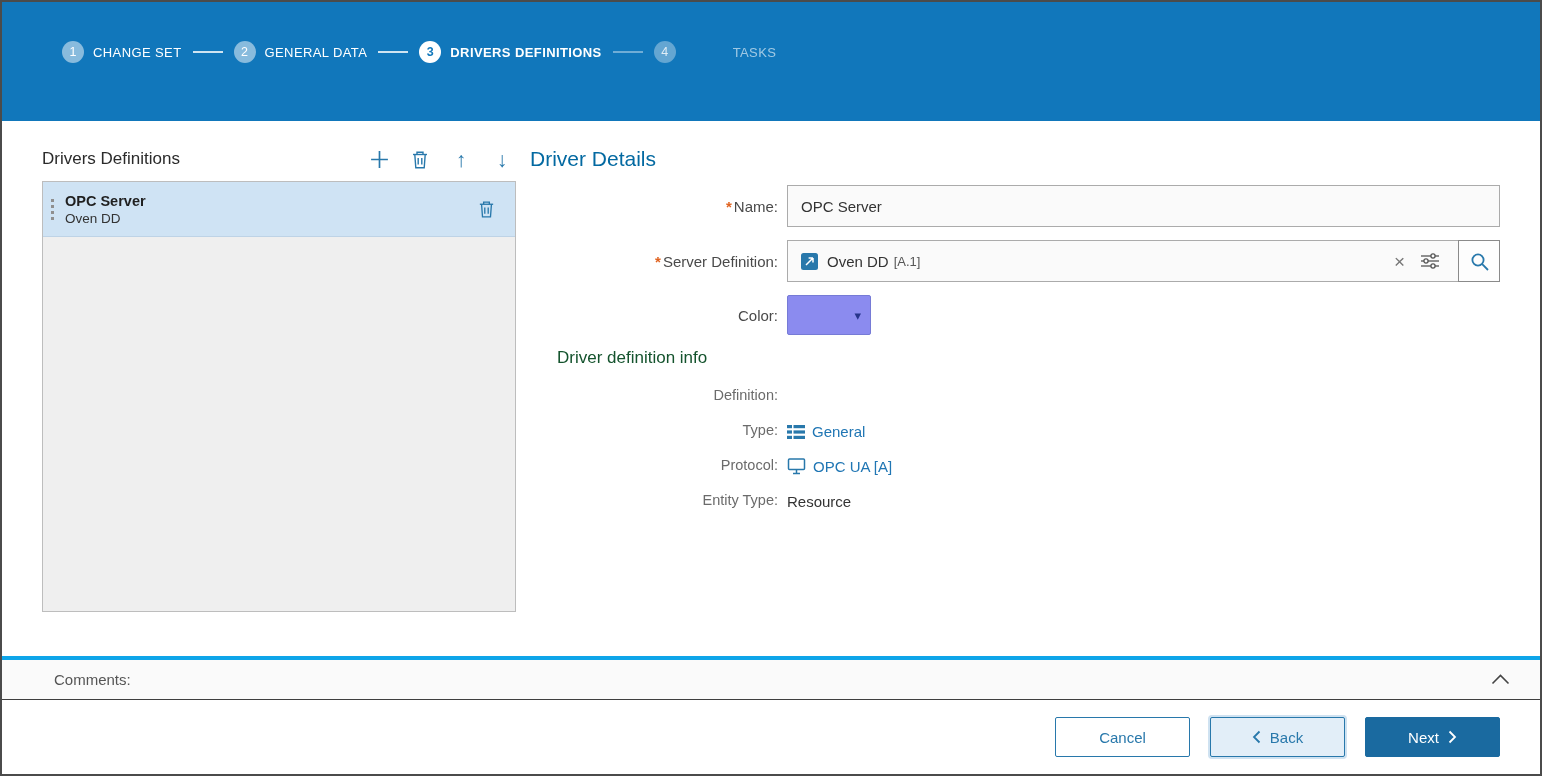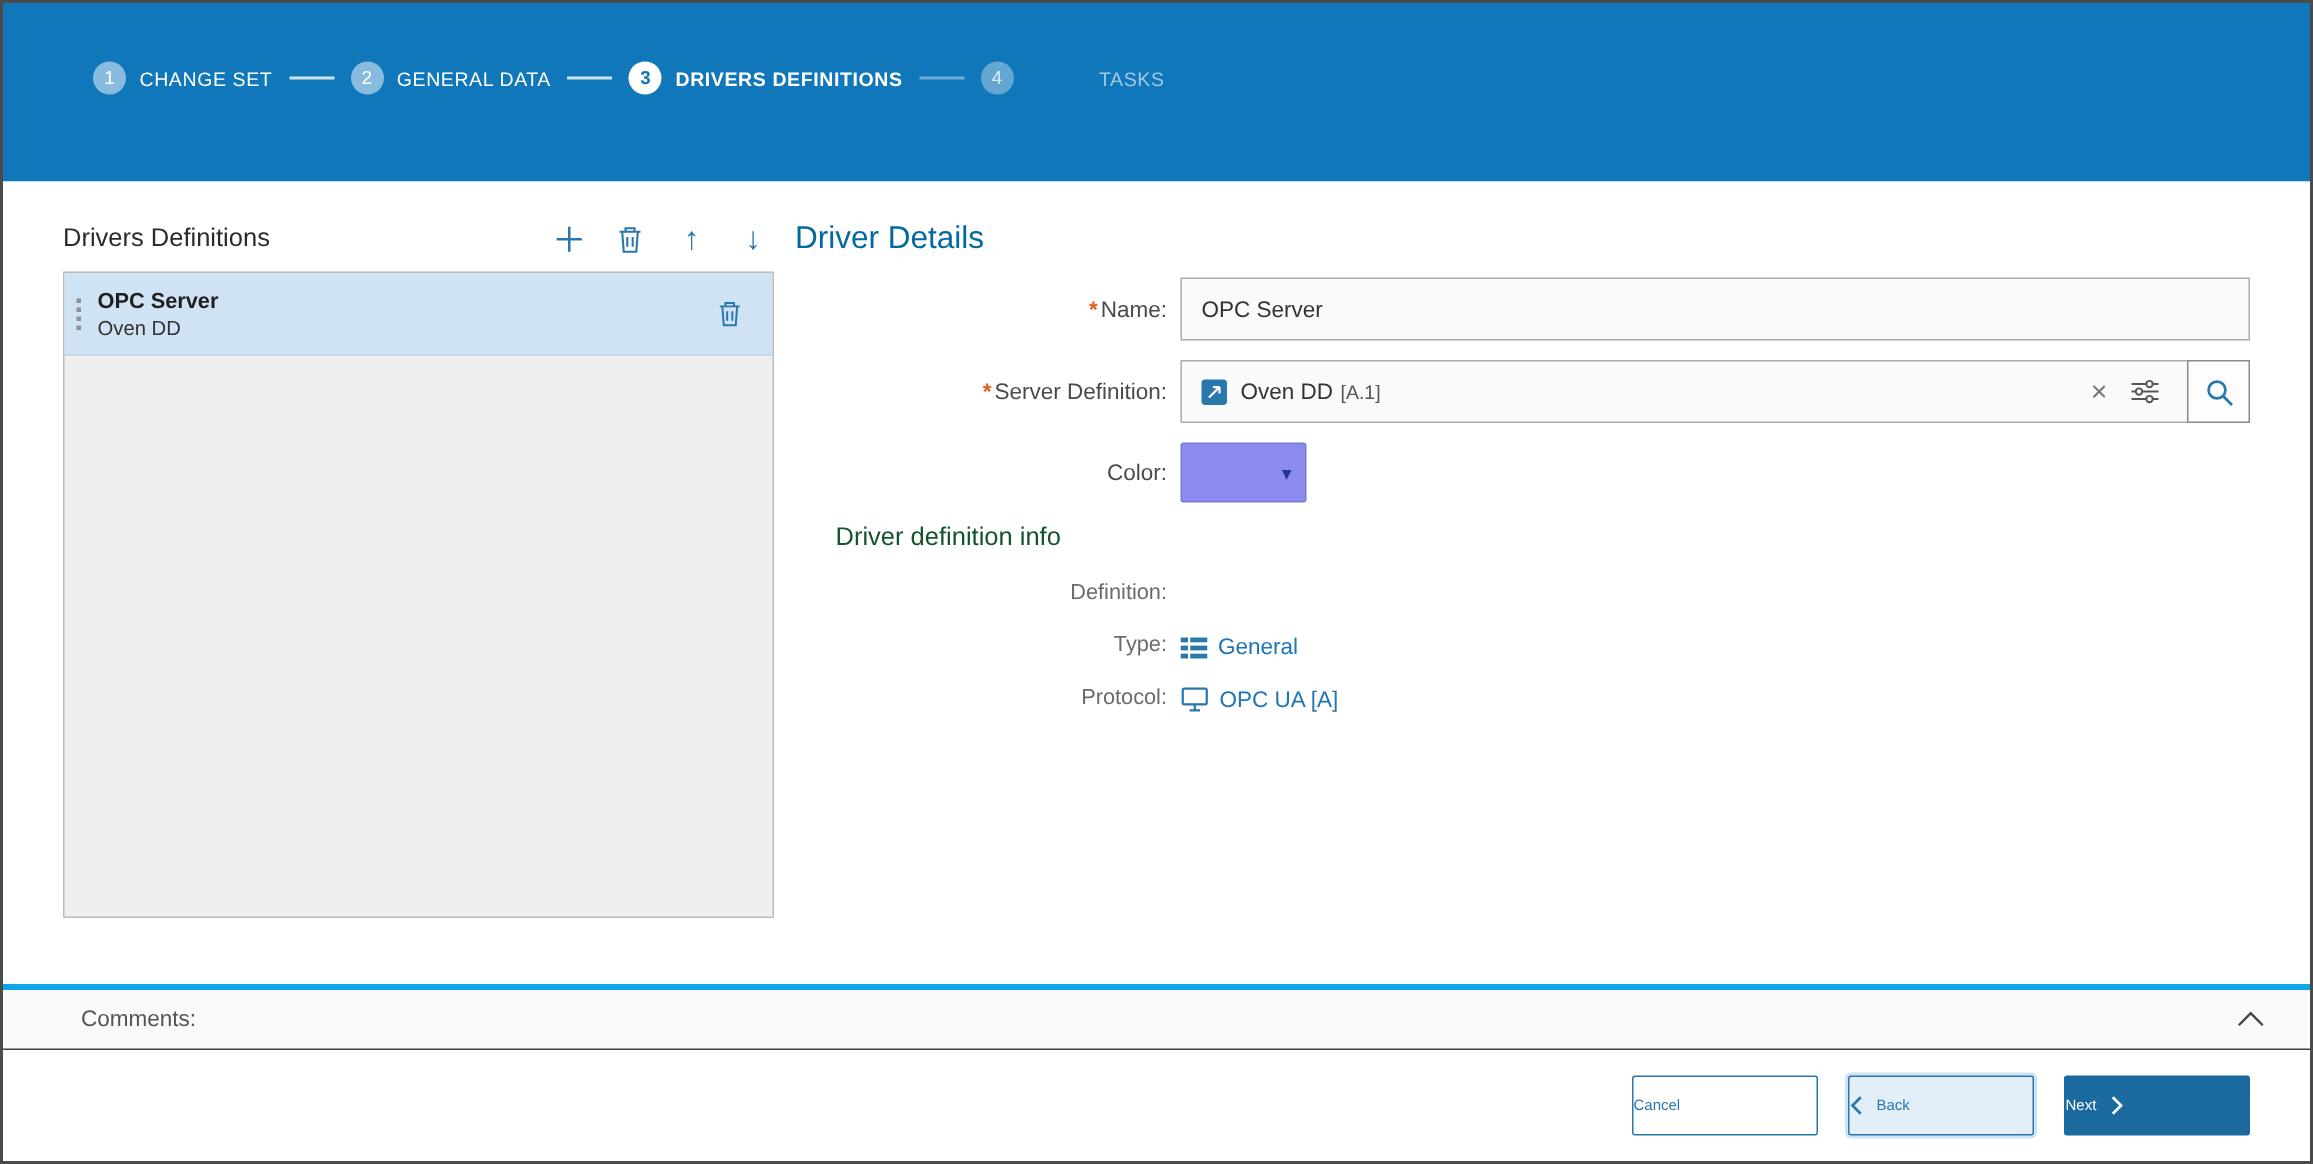--- a/index.html
+++ b/index.html
@@ -87,22 +87,22 @@
   .comments { flex:0 0 44px; background:#fafafa; border-top:4px solid #0ea5e9;
               border-bottom:1px solid #3f3f3f; display:flex; align-items:center;
               padding:0 26px 0 52px; }
   .comments-label { font-size:15px; color:#555; }
   .collapse { margin-left:auto; background:none; border:none; cursor:pointer; display:flex;
               align-items:center; padding:4px; }
 
   
   .footer { flex:0 0 74px; display:flex; align-items:center; justify-content:flex-end;
             gap:20px; padding:0 40px; background:#fff; }
-  .btn { width:124px; height:40px; font-size:10px; font-family:inherit; border-radius:2px;
-         display:flex; align-items:center; justify-content:flex-start; gap:9px; cursor:pointer; }
+  .btn { width:135px; height:40px; font-size:15px; font-family:inherit; border-radius:2px;
+         display:flex; align-items:center; justify-content:center; gap:9px; cursor:pointer; }
   .btn.cancel { background:#fff; border:1px solid #2878ab; color:#2878ab; }
   .btn.back { background:#e2eef8; border:1px solid #2878ab; color:#2878ab;
               box-shadow:0 0 0 2px #cfe2f1; }
   .btn.next { background:#1a6aa0; border:1px solid #1a6aa0; color:#fff; }
 </style>
 </head>
 <body>
 
 <div class="page">
 
@@ -261,20 +261,24 @@
           <span class="ico-inline">
             <svg width="19" height="18" viewBox="0 0 19 18" fill="none" stroke="#2878ab" stroke-width="1.5">
               <rect x="1.5" y="2" width="16" height="10.5" rx="1"></rect>
               <path d="M6 16.5h7M9.5 12.5v4"></path>
             </svg>
           </span>
           <a class="lnk">OPC UA [A]</a>
         </span>
       </div>
 
+      <div class="irow">
+        <span class="ilabel">Entity Type:</span>
+        <span class="ival">Resource</span>
+      </div>
     </section>
   </main>
 
   <div class="comments">
     <span class="comments-label">Comments:</span>
     <button class="collapse">
       <svg width="19" height="11" viewBox="0 0 19 11" fill="none" stroke="#444444" stroke-width="1.6">
         <path d="M1.5 9.5L9.5 1.5L17.5 9.5"></path>
       </svg>
     </button>

